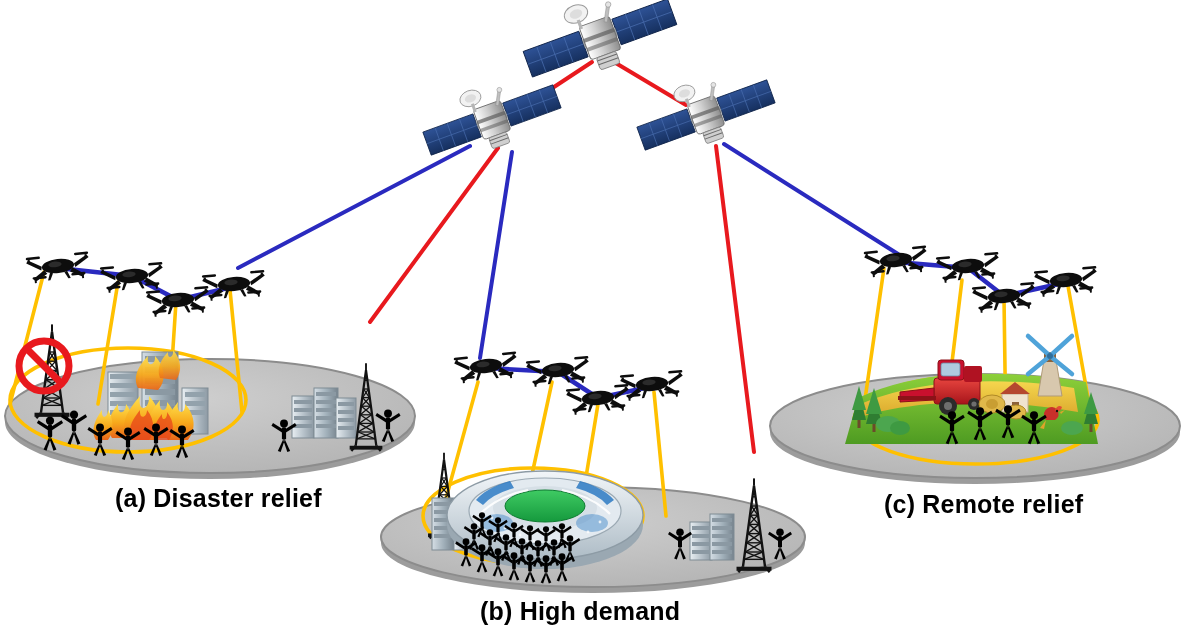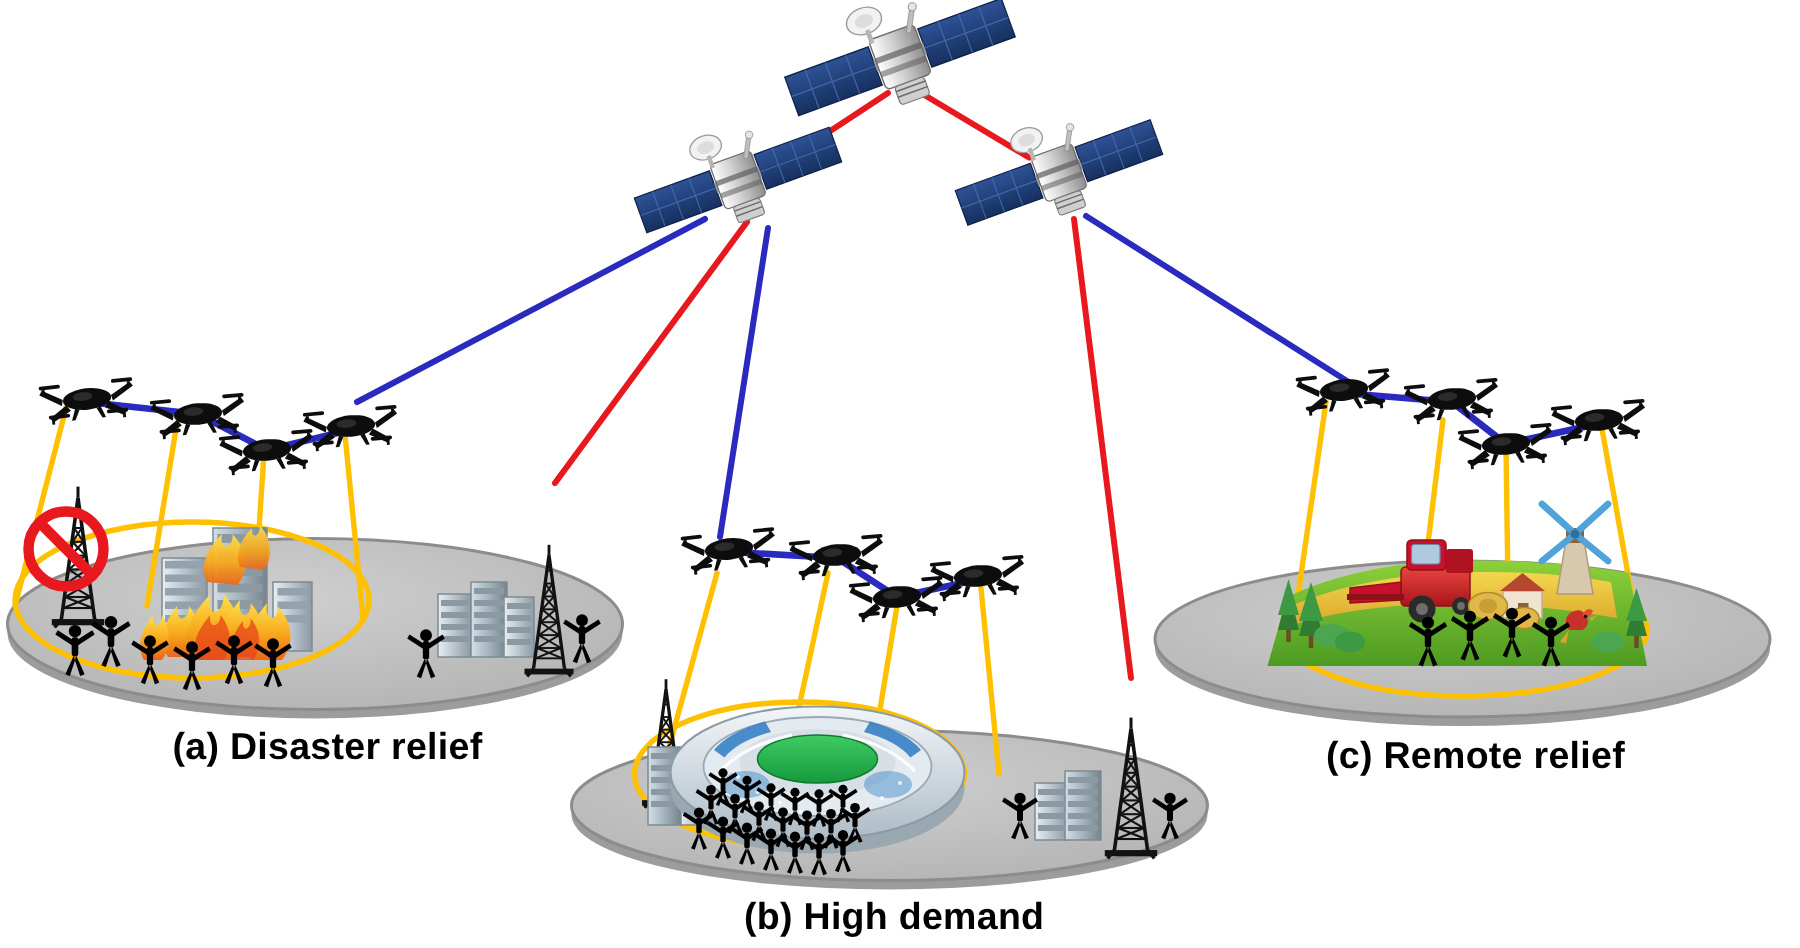--- a/index.html
+++ b/index.html
@@ -4,21 +4,21 @@
 <title>Space-Air-Ground Integrated Network Scenarios</title>
 <style>
   html,body{margin:0;padding:0;background:#ffffff;}
   body{width:1200px;height:632px;overflow:hidden;
        font-family:"Liberation Sans","DejaVu Sans",sans-serif;}
   #stage{position:relative;width:1200px;height:632px;background:#fff;}
   #scene{position:absolute;left:0;top:0;width:1200px;height:632px;}
   .caption{position:absolute;font-weight:bold;font-size:25px;color:#000;
            white-space:nowrap;letter-spacing:.2px;}
   #cap-a{left:82px;top:484px;margin-left:33px;}
-  #cap-b{left:496px;top:597px;}
+  #cap-b{left:480px;top:597px;}
   #cap-c{left:884px;top:490px;}
 </style>
 </head>
 <body>
 
 <div id="stage">
 
   <svg id="scene" viewBox="0 0 1200 632">
     <defs>
       <linearGradient id="gPanel" x1="0" y1="0" x2="0" y2="1">

